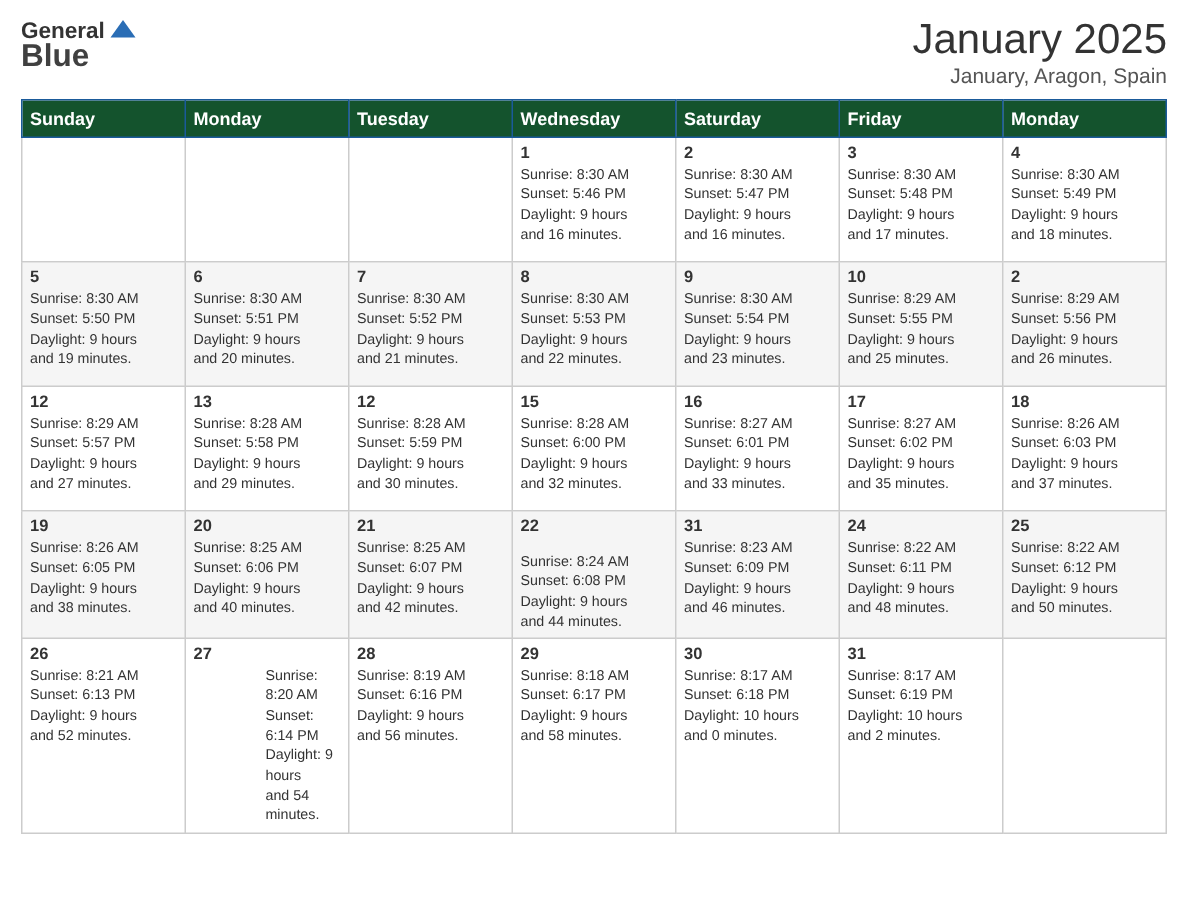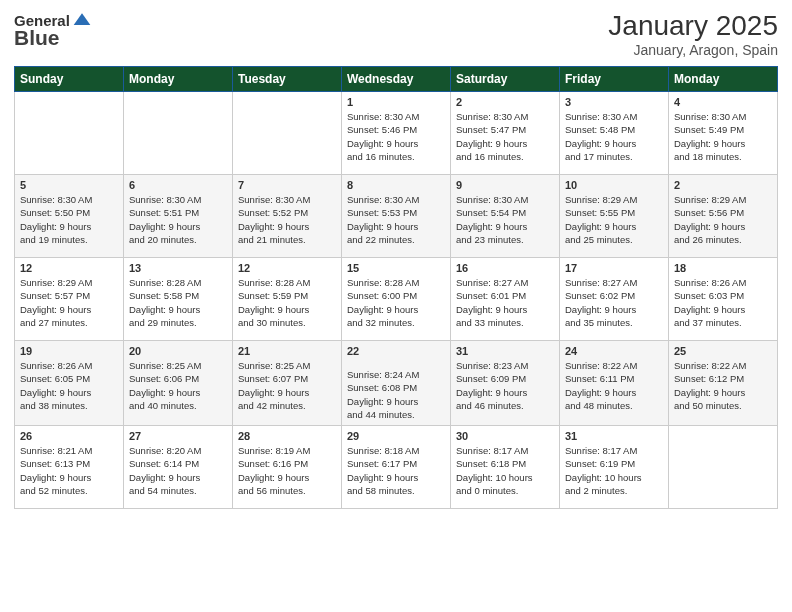--- a/index.html
+++ b/index.html
@@ -316,21 +316,21 @@
         <tr>
           <td>
             <span class="day-number">26</span>
             <div class="cell-text" style="white-space: pre-line;">Sunrise: 8:21 AM
 Sunset: 6:13 PM
 Daylight: 9 hours
 and 52 minutes.</div>
           </td>
           <td>
             <span class="day-number">27</span>
-            <div class="cell-text" style="white-space: pre-line;">Sunrise: 8:20 AM
+            <div class="cell-text" style="white-space: pre-line; margin-left: 48px;">Sunrise: 8:20 AM
 Sunset: 6:14 PM
 Daylight: 9 hours
 and 54 minutes.</div>
           </td>
           <td>
             <span class="day-number">28</span>
             <div class="cell-text" style="white-space: pre-line;">Sunrise: 8:19 AM
 Sunset: 6:16 PM
 Daylight: 9 hours
 and 56 minutes.</div>

